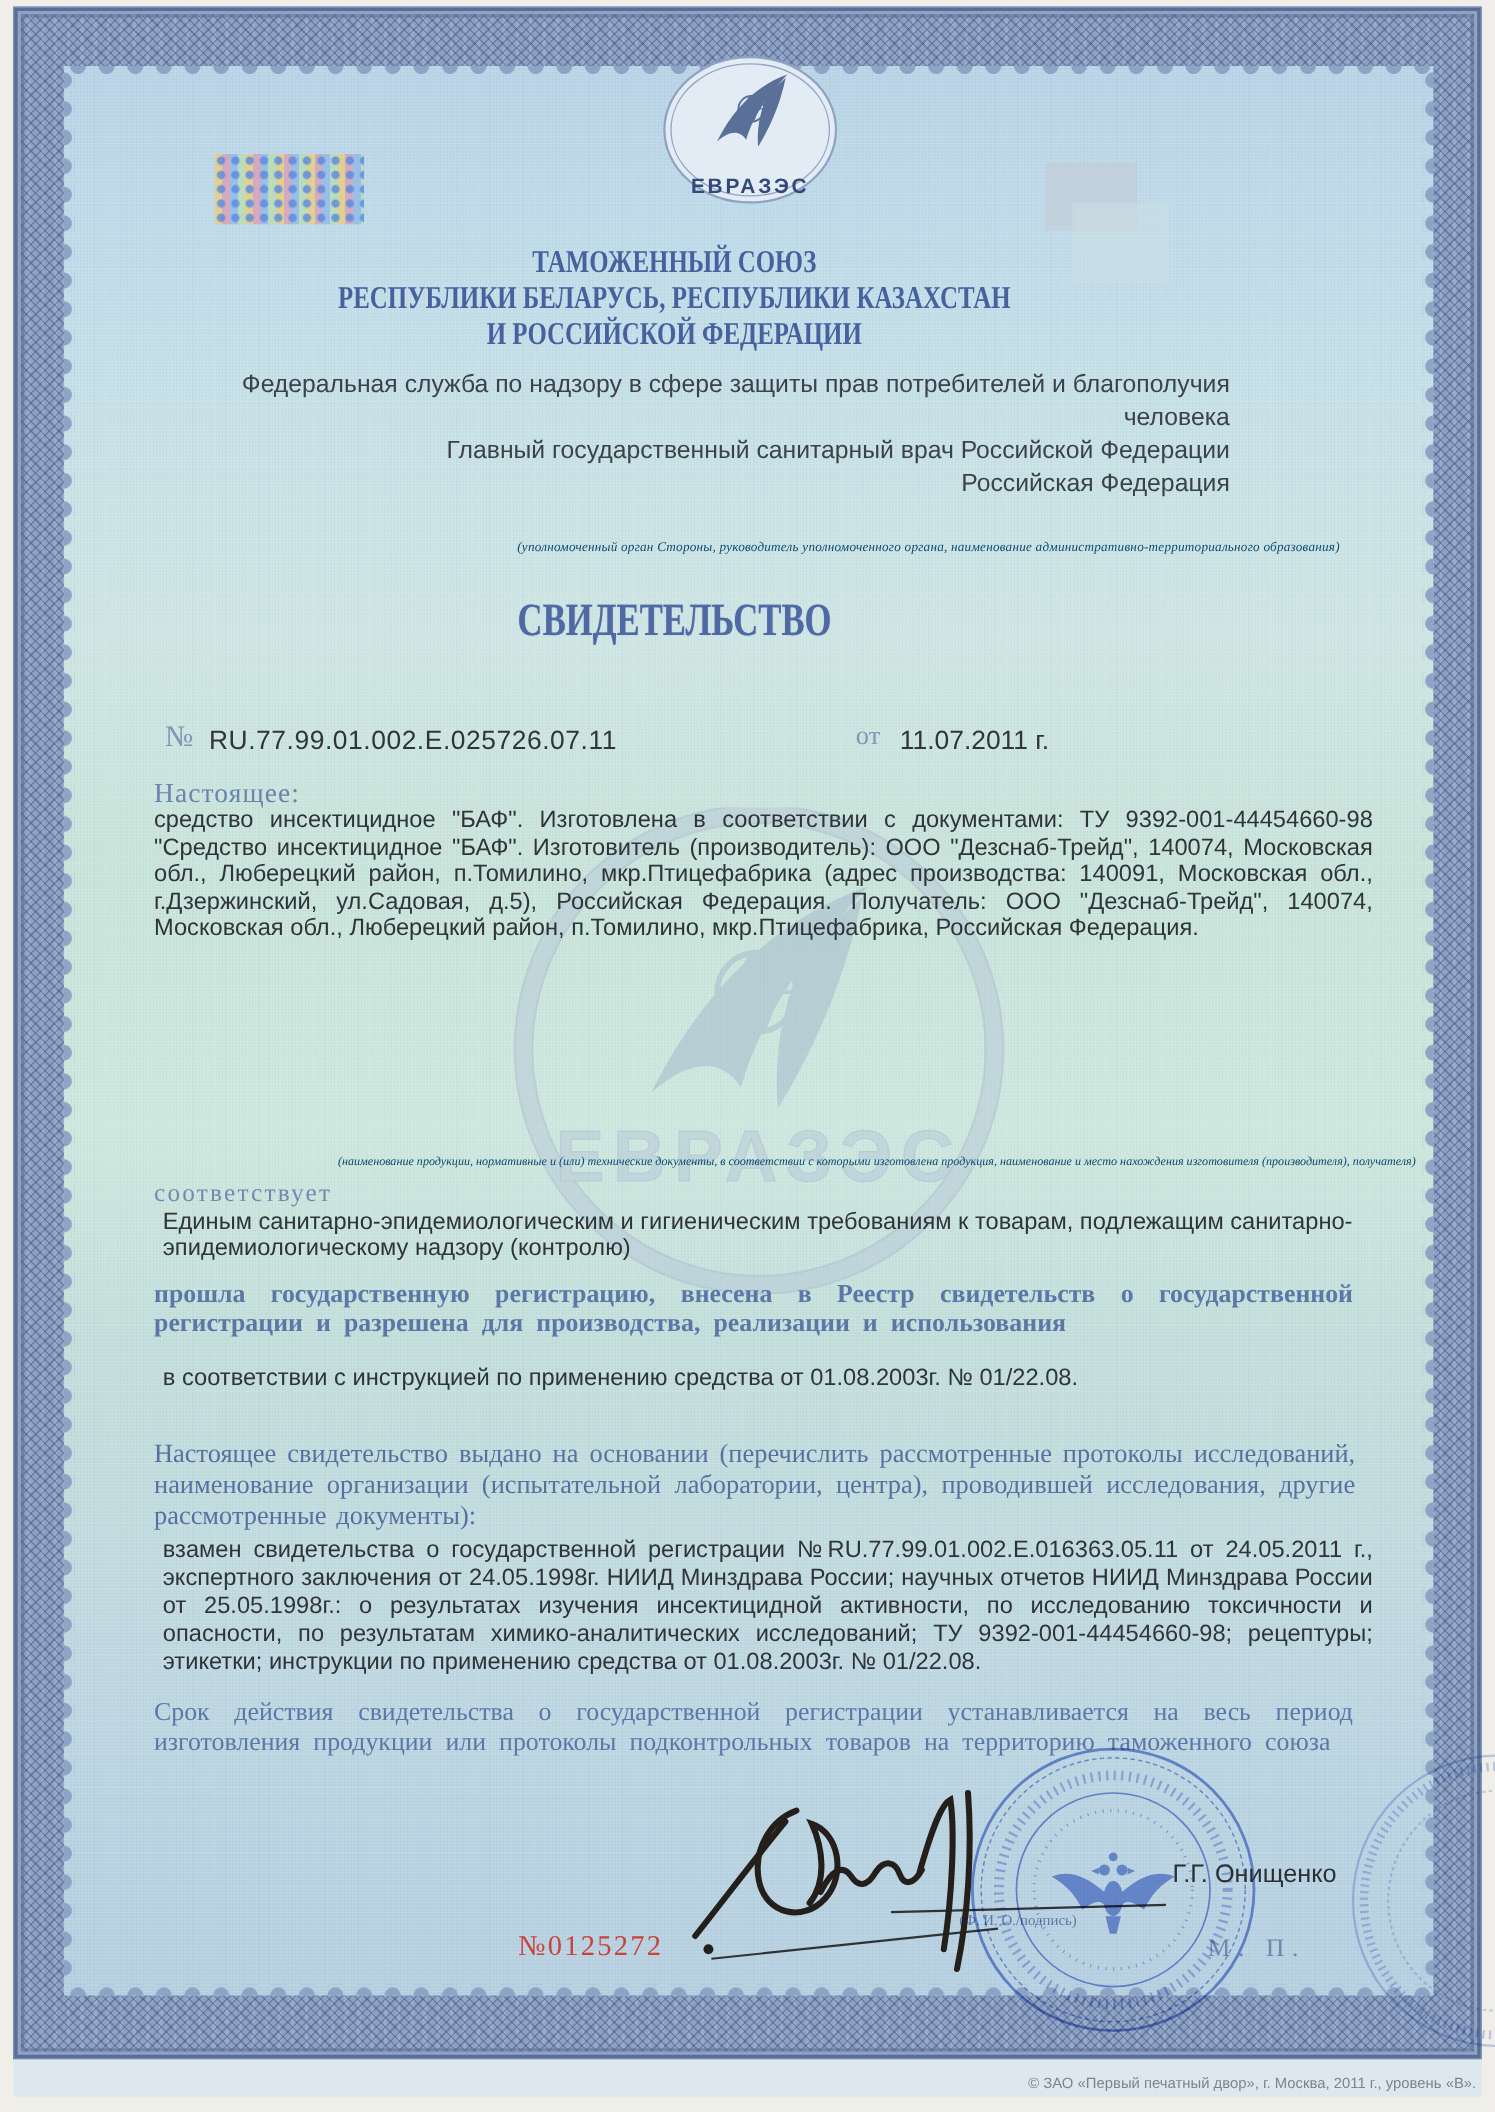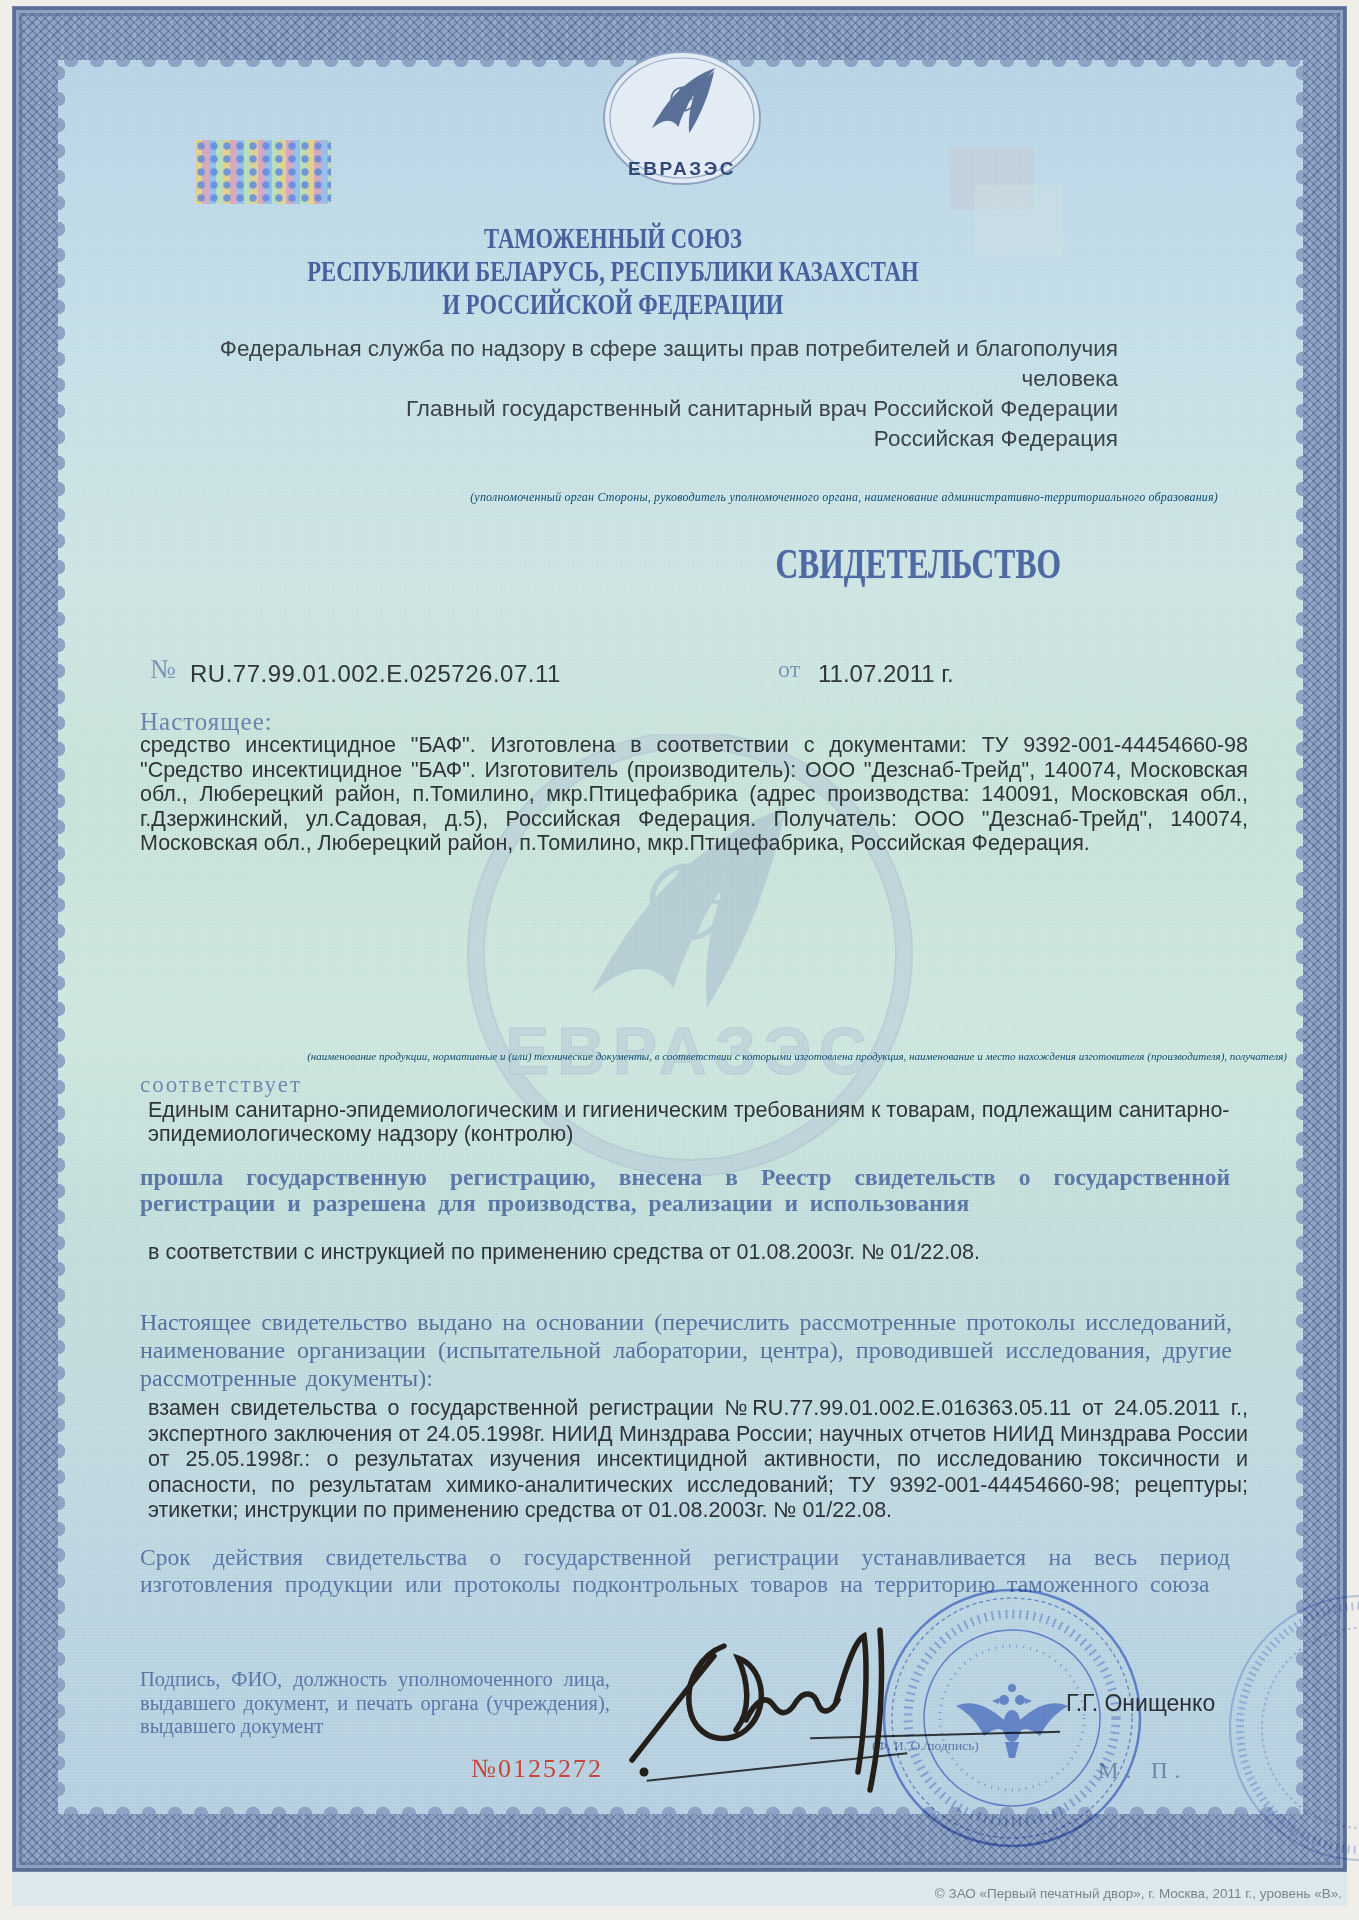--- a/index.html
+++ b/index.html
@@ -67,21 +67,21 @@
   .ghost2 { left:963px; top:179px; width:88px; height:72px; background:rgba(206,223,227,.5); }
 
   
   .hdr-block { left:106px; top:216px; width:990px; text-align:center; z-index:5;
     color:#46619e; font-weight:bold; font-size:29px; line-height:33px; }
   .hdr-line { transform:scaleX(.78); transform-origin:center; white-space:nowrap; }
   .authority { left:106px; top:328px; width:1000px; text-align:right; z-index:5;
     color:#3b4249; font-size:22.5px; line-height:30px; }
   .caption-sm { color:#0c4a6e; text-align:right; z-index:5;font-style:italic; }
   .caption1 { left:106px; top:484px; width:1100px; font-size:12px; letter-spacing:.2px; }
-  .title-main { left:106px; top:534px; width:990px; text-align:right; z-index:5;
+  .title-main { left:106px; top:534px; width:990px; text-align:center; z-index:5;
     color:#4e69a4; font-weight:bold; font-size:42px;
     text-shadow:0 0 1px rgba(78,104,162,.5); }
   .title-main span, .title-sub span { display:inline-block; transform:scaleX(.75); white-space:nowrap; }
   .title-sub { left:106px; top:592px; width:990px; text-align:center; z-index:5;
     color:#53709f; font-weight:bold; font-size:30px; letter-spacing:1px; }
   .numrow { z-index:5; }
   .no-sign { left:138px; top:648px; font-size:27px; color:#8095ba; }
   .no-value { left:178px; top:654px; font-size:24px; color:#2f353a; letter-spacing:.5px; }
   .ot-label { left:766px; top:650px; font-size:24px; color:#8095ba; }
   .ot-value { left:806px; top:654px; font-size:24px; color:#2f353a; }
@@ -189,21 +189,20 @@
   <div class="abs compl-text sans">Единым санитарно-эпидемиологическим и гигиеническим требованиям к товарам, подлежащим санитарно-эпидемиологическому надзору (контролю)</div>
 
   <div class="abs reg-text serif">прошла государственную регистрацию, внесена в Реестр свидетельств о государственной регистрации и разрешена для производства, реализации и использования</div>
   <div class="abs reg-instr sans">в соответствии с инструкцией по применению средства от 01.08.2003г. № 01/22.08.</div>
 
   <div class="abs basis-intro serif">Настоящее свидетельство выдано на основании (перечислить рассмотренные протоколы исследований, наименование организации (испытательной лаборатории, центра), проводившей исследования, другие рассмотренные документы):</div>
   <div class="abs basis-text sans">взамен свидетельства о государственной регистрации №RU.77.99.01.002.Е.016363.05.11 от 24.05.2011 г., экспертного заключения от 24.05.1998г. НИИД Минздрава России; научных отчетов НИИД Минздрава России от 25.05.1998г.: о результатах изучения инсектицидной активности, по исследованию токсичности и опасности, по результатам химико-аналитических исследований; ТУ 9392-001-44454660-98; рецептуры; этикетки; инструкции по применению средства от 01.08.2003г. № 01/22.08.</div>
 
   <div class="abs validity serif">Срок действия свидетельства о государственной регистрации устанавливается на весь период изготовления продукции или протоколы подконтрольных товаров на территорию таможенного союза</div>
 
-  <div class="abs sign-caption serif">Подпись, ФИО, должность уполномоченного лица, выдавшего документ, и печать органа (учреждения), выдавшего документ</div>
   <div class="abs serial serif">№0125272</div>
 
   <svg class="abs signature-svg" viewBox="0 0 280 195">
     <g fill="none" stroke="#241f1b" stroke-width="5.5" stroke-linecap="round">
       <path d="M4,158 C34,120 58,88 86,54"></path>
       <path d="M96,44 C74,52 56,78 62,108 C68,138 102,146 122,124 C142,102 134,64 110,56 C120,78 124,108 108,128"></path>
       <path d="M118,118 C128,98 138,92 146,104 C152,113 160,114 168,100 C176,88 186,90 190,102 C194,112 202,112 210,98"></path>
       <path d="M208,100 C220,58 228,38 236,34 C240,62 238,120 230,170"></path>
       <path d="M252,28 C256,80 252,140 242,188"></path>
     </g>

